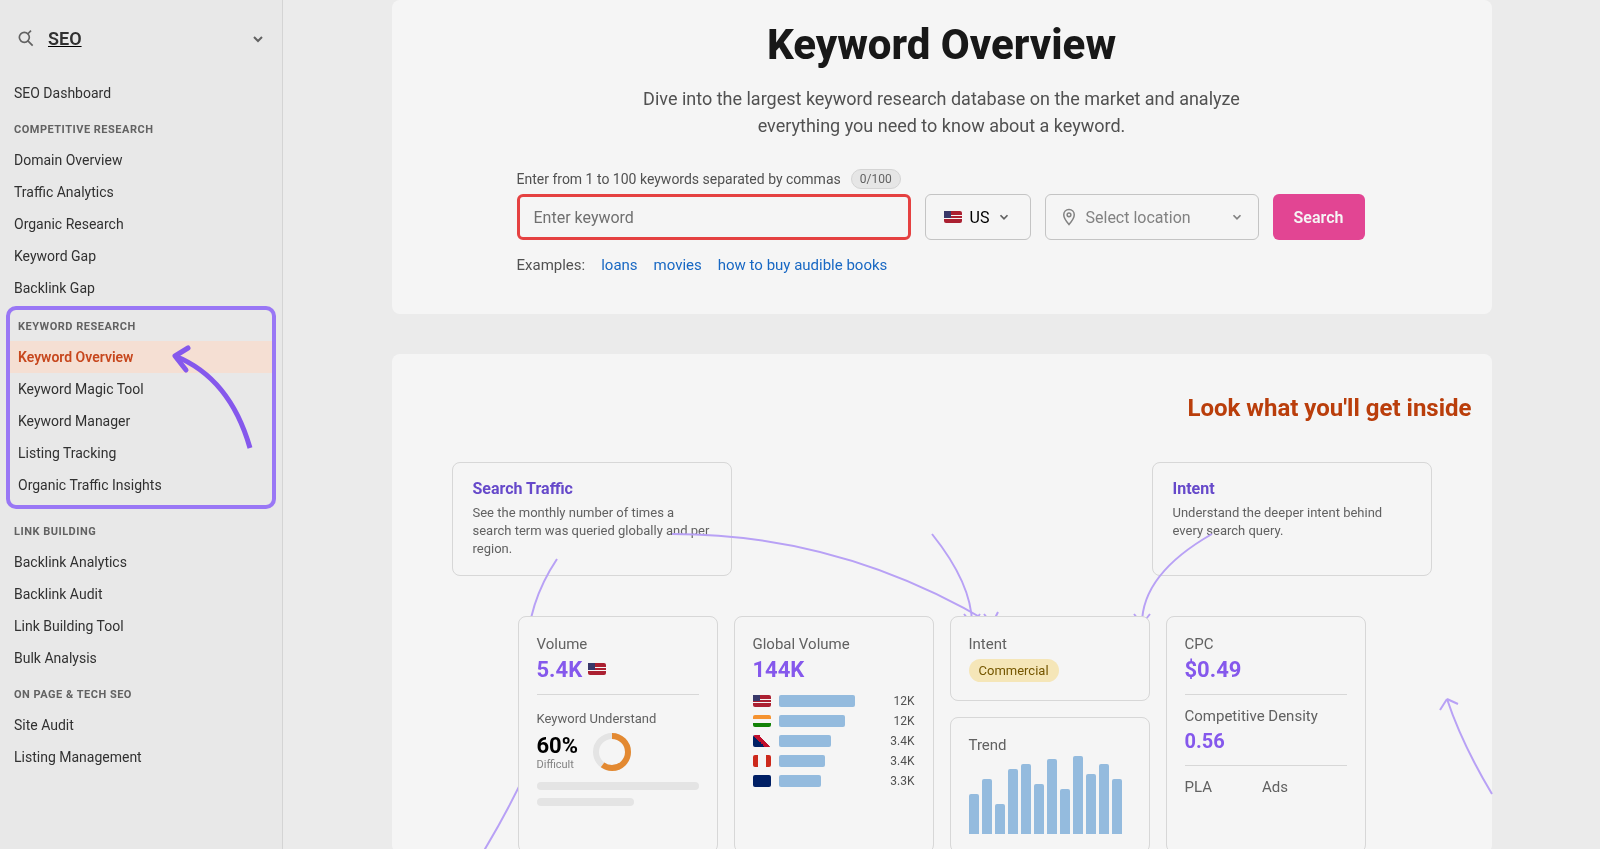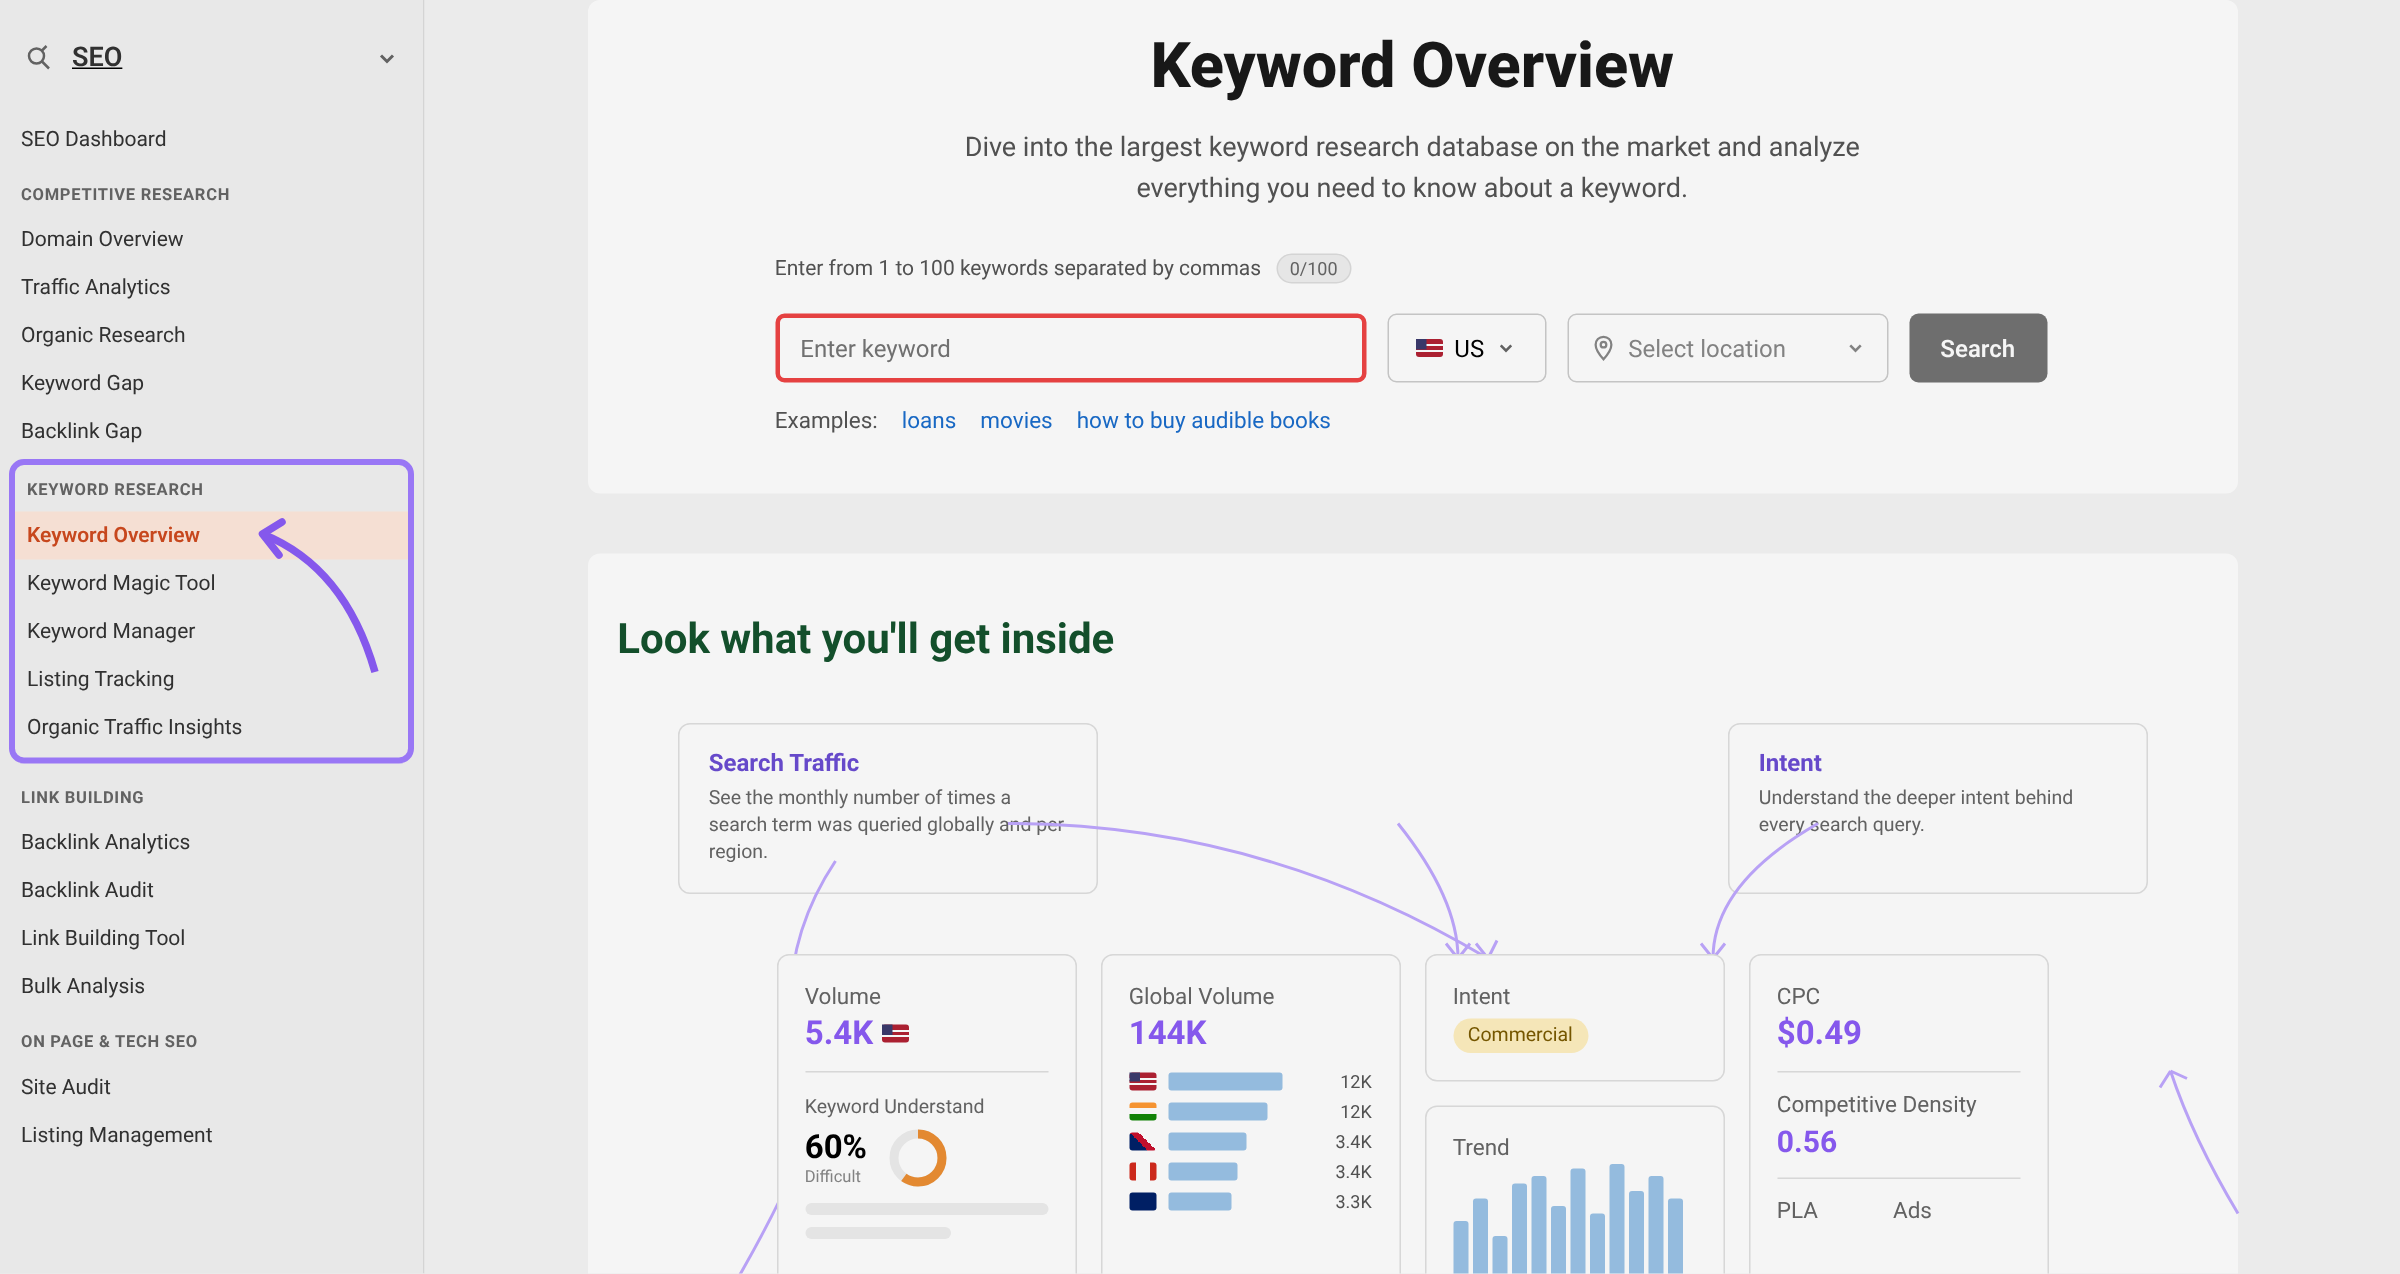--- a/index.html
+++ b/index.html
@@ -19,37 +19,37 @@
 .highlight-box { border: 4px solid #a07cff; border-radius: 10px; margin: 2px 6px; padding: 4px 0; }
 .highlight-box .nav-section-header { padding-left: 8px; padding-top: 6px; }
 .highlight-box .nav-item { padding-left: 8px; }
 
 .main { position: absolute; left: 283px; top: 0; width: 1317px; height: 849px; background: #f5f5f5; padding: 0; }
 .card { background: #fff; border-radius: 8px; margin: 0 auto; width: 1100px; }
 .hero-card { padding: 20px 60px 40px; }
 .hero-title { font-size: 42px; font-weight: 800; text-align: center; color: #1a1a1a; margin-bottom: 16px; }
 .hero-desc { font-size: 18px; color: #555; text-align: center; max-width: 640px; margin: 0 auto 30px; line-height: 1.5; }
 
-.input-row-label { display: flex; align-items: center; gap: 10px; margin-bottom: 20px; }
+.input-row-label { display: flex; align-items: center; gap: 10px; margin-bottom: 5px; }
 .input-row-label-text { font-size: 14px; color: #555; }
 .counter-badge { font-size: 12px; color: #666; background: #f0f0f0; border: 1px solid #ddd; border-radius: 10px; padding: 2px 8px; }
 
 .input-row { display: flex; gap: 14px; margin-bottom: 16px; }
 .kw-input { flex: 0 0 394px; height: 46px; border: 3px solid #ef4444; border-radius: 6px; padding: 0 14px; font-size: 16px; }
 .country-select { flex: 0 0 106px; height: 46px; border: 1px solid #ccc; border-radius: 6px; display: flex; align-items: center; justify-content: center; gap: 8px; cursor: pointer; }
 .location-select { flex: 0 0 214px; height: 46px; border: 1px solid #ccc; border-radius: 6px; display: flex; align-items: center; gap: 8px; padding: 0 14px; cursor: pointer; color: #888; font-size: 16px; }
-.search-btn { flex: 0 0 92px; height: 46px; background: #737373; color: #fff; border: none; border-radius: 6px; font-size: 16px; font-weight: 600; cursor: pointer; }
+.search-btn { flex: 0 0 92px; height: 46px; background: #ec4899; color: #fff; border: none; border-radius: 6px; font-size: 16px; font-weight: 600; cursor: pointer; }
 
 .examples-row { display: flex; gap: 16px; align-items: center; }
 .examples-label { font-size: 15px; color: #555; }
 .example-link { font-size: 15px; color: #1a6dcc; cursor: pointer; }
 
 .preview-section { margin-top: 40px; }
 .preview-card { padding: 40px 20px 0; position: relative; }
-.preview-title { font-size: 28px; font-weight: 700; text-align: left; color: #14532d; margin-bottom: 40px; }
+.preview-title { font-size: 24px; font-weight: 700; text-align: right; color: #c2410c; margin-bottom: 40px; }
 
 .feature-row { display: flex; gap: 420px; justify-content: center; margin-bottom: 40px; padding: 0 40px; }
 .feature-box { border: 1px solid #e0e0e0; border-radius: 8px; padding: 16px 20px; width: 330px; background: #fff; }
 .feature-title { font-size: 16px; font-weight: 700; color: #6b4dd3; margin-bottom: 6px; }
 .feature-desc { font-size: 13px; color: #666; line-height: 1.4; }
 
 .metrics-row { display: flex; gap: 16px; justify-content: center; position: relative; padding: 0 60px; }
 .metric-card { border: 1px solid #e0e0e0; border-radius: 8px; padding: 18px; background: #fff; }
 .metric-label { font-size: 15px; color: #666; margin-bottom: 4px; }
 .metric-value { font-size: 22px; font-weight: 700; color: #8b5cf6; display: flex; align-items: center; gap: 6px; }

